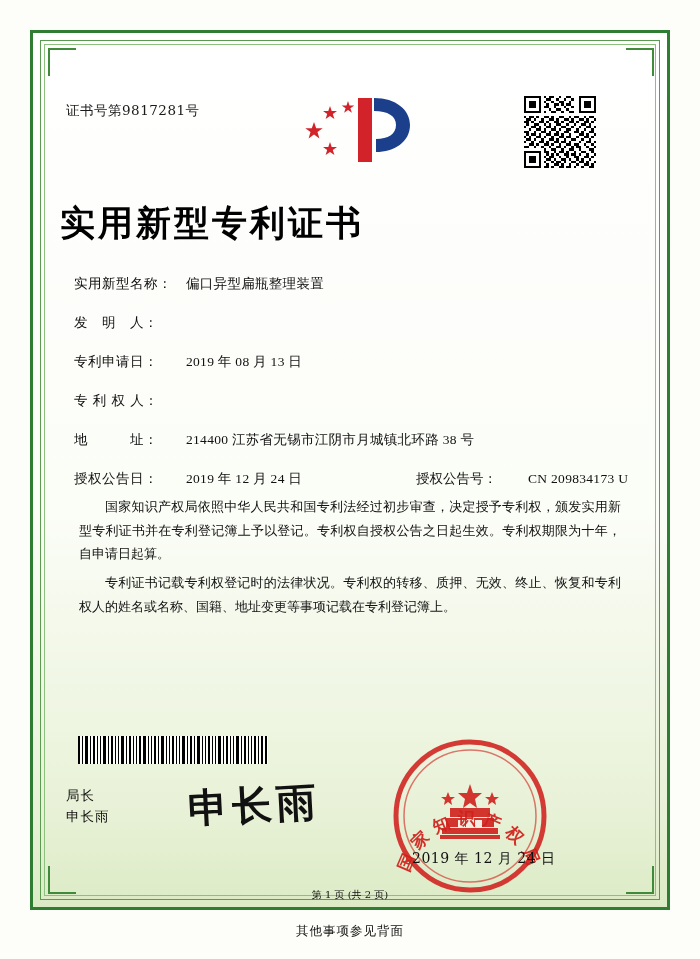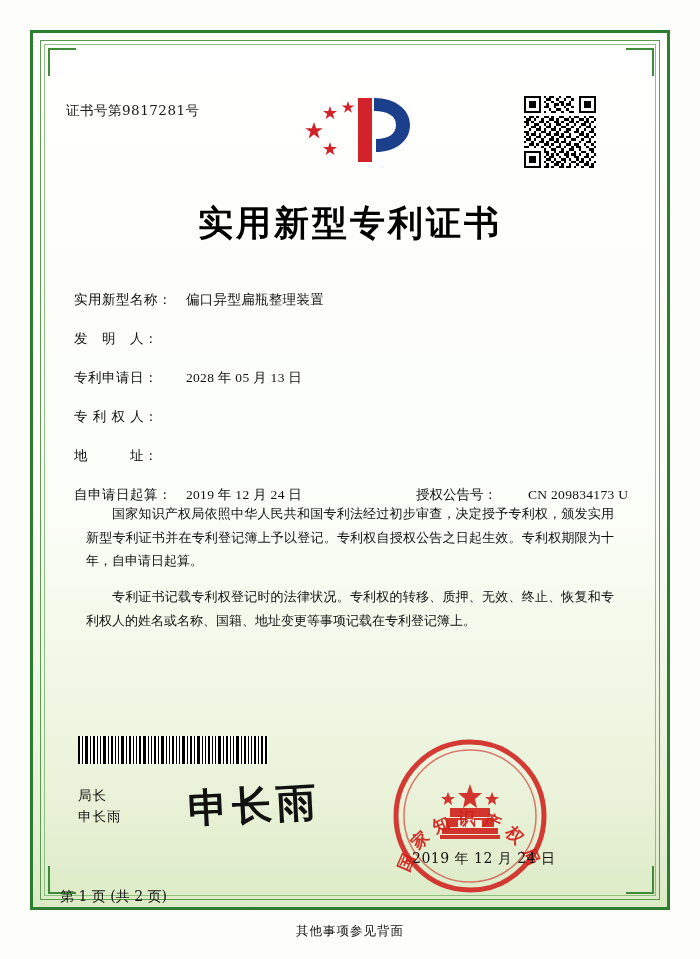--- a/index.html
+++ b/index.html
@@ -83,36 +83,34 @@
     left: 464px; top: 36px;
     width: 72px; height: 72px;
     background: #fff;
   }
   .qr svg { display: block; }
 
   .title {
     position: absolute;
     left: 0; top: 140px;
     width: 580px;
-    text-align: center;
     font-size: 35px;
     font-weight: bold;
     letter-spacing: 3px;
     font-family: "DejaVu Sans", sans-serif;
     color: #000;
   }
 
   .fields {
     position: absolute;
     left: 14px; top: 215px;
     width: 560px;
     font-size: 13.5px;
     font-family: "DejaVu Serif", serif;
     color: #111;
-    margin-top: 16px;
   }
   .frow {
     display: flex;
     align-items: baseline;
     margin-bottom: 21px;
   }
   .flabel {
     width: 112px;
     flex: 0 0 112px;
     letter-spacing: 0.5px;
@@ -129,33 +127,33 @@
   .para {
     position: absolute;
     left: 14px; top: 430px;
     width: 552px;
     font-size: 13px;
     line-height: 1.82;
     text-align: justify;
     font-family: "DejaVu Serif", serif;
     color: #111;
   }
-  .para p { margin: 12px; text-indent: 26px; }
+  .para p { margin: 5px; text-indent: 26px; }
 
   
   .barcode {
     position: absolute;
     left: 18px; top: 676px;
     width: 190px; height: 28px;
   }
   .barcode svg { display:block; }
 
   .signature-block {
     position: absolute;
-    left: 18px; top: 725px;
+    left: 6px; top: 725px;
     font-size: 13.5px;
     font-family: "DejaVu Serif", serif;
     line-height: 1.55;
     letter-spacing: 1px;
   }
   .sig-script {
     position: absolute;
     left: 128px; top: 718px;
     font-size: 40px;
     font-family: "DejaVu Serif", serif;
@@ -179,21 +177,22 @@
     font-size: 14px;
     font-family: "DejaVu Serif", serif;
     color: #111;
     letter-spacing: 0.5px;
   }
 
   .page-no {
     position: absolute;
     left: 0; top: 828px;
     width: 580px;
-    font-size: 14px;
+    text-align: center;
+    font-size: 10px;
     font-family: "DejaVu Serif", serif;
   }
 
   .footnote {
     position: absolute;
     left: 0; top: 923px;
     width: 700px;
     text-align: center;
     font-size: 12.5px;
     font-family: Liberation Mono, monospace;
@@ -475,33 +474,34 @@
         <div class="fvalue">偏口异型扁瓶整理装置</div>
       </div>
 
       <div class="frow">
         <div class="flabel">发　明　人：</div>
       </div>
 
 
       <div class="frow">
         <div class="flabel">专利申请日：</div>
-        <div class="fvalue">2028 年 05 月 13 日</div>
+        <div class="fvalue">2019 年 08 月 13 日</div>
       </div>
 
       <div class="frow">
         <div class="flabel">专 利 权 人：</div>
       </div>
 
       <div class="frow">
         <div class="flabel">地　　　址：</div>
+        <div class="fvalue">214400 江苏省无锡市江阴市月城镇北环路 38 号</div>
       </div>
 
       <div class="frow dual">
-        <div class="flabel">自申请日起算：</div>
+        <div class="flabel">授权公告日：</div>
         <div class="fvalue">2019 年 12 月 24 日</div>
         <div class="flabel2">授权公告号：</div>
         <div class="fvalue">CN 209834173 U</div>
       </div>
 
     </div>
 
     <div class="para">
       <p>国家知识产权局依照中华人民共和国专利法经过初步审查，决定授予专利权，颁发实用新型专利证书并在专利登记簿上予以登记。专利权自授权公告之日起生效。专利权期限为十年，自申请日起算。</p>
       <p>专利证书记载专利权登记时的法律状况。专利权的转移、质押、无效、终止、恢复和专利权人的姓名或名称、国籍、地址变更等事项记载在专利登记簿上。</p>

